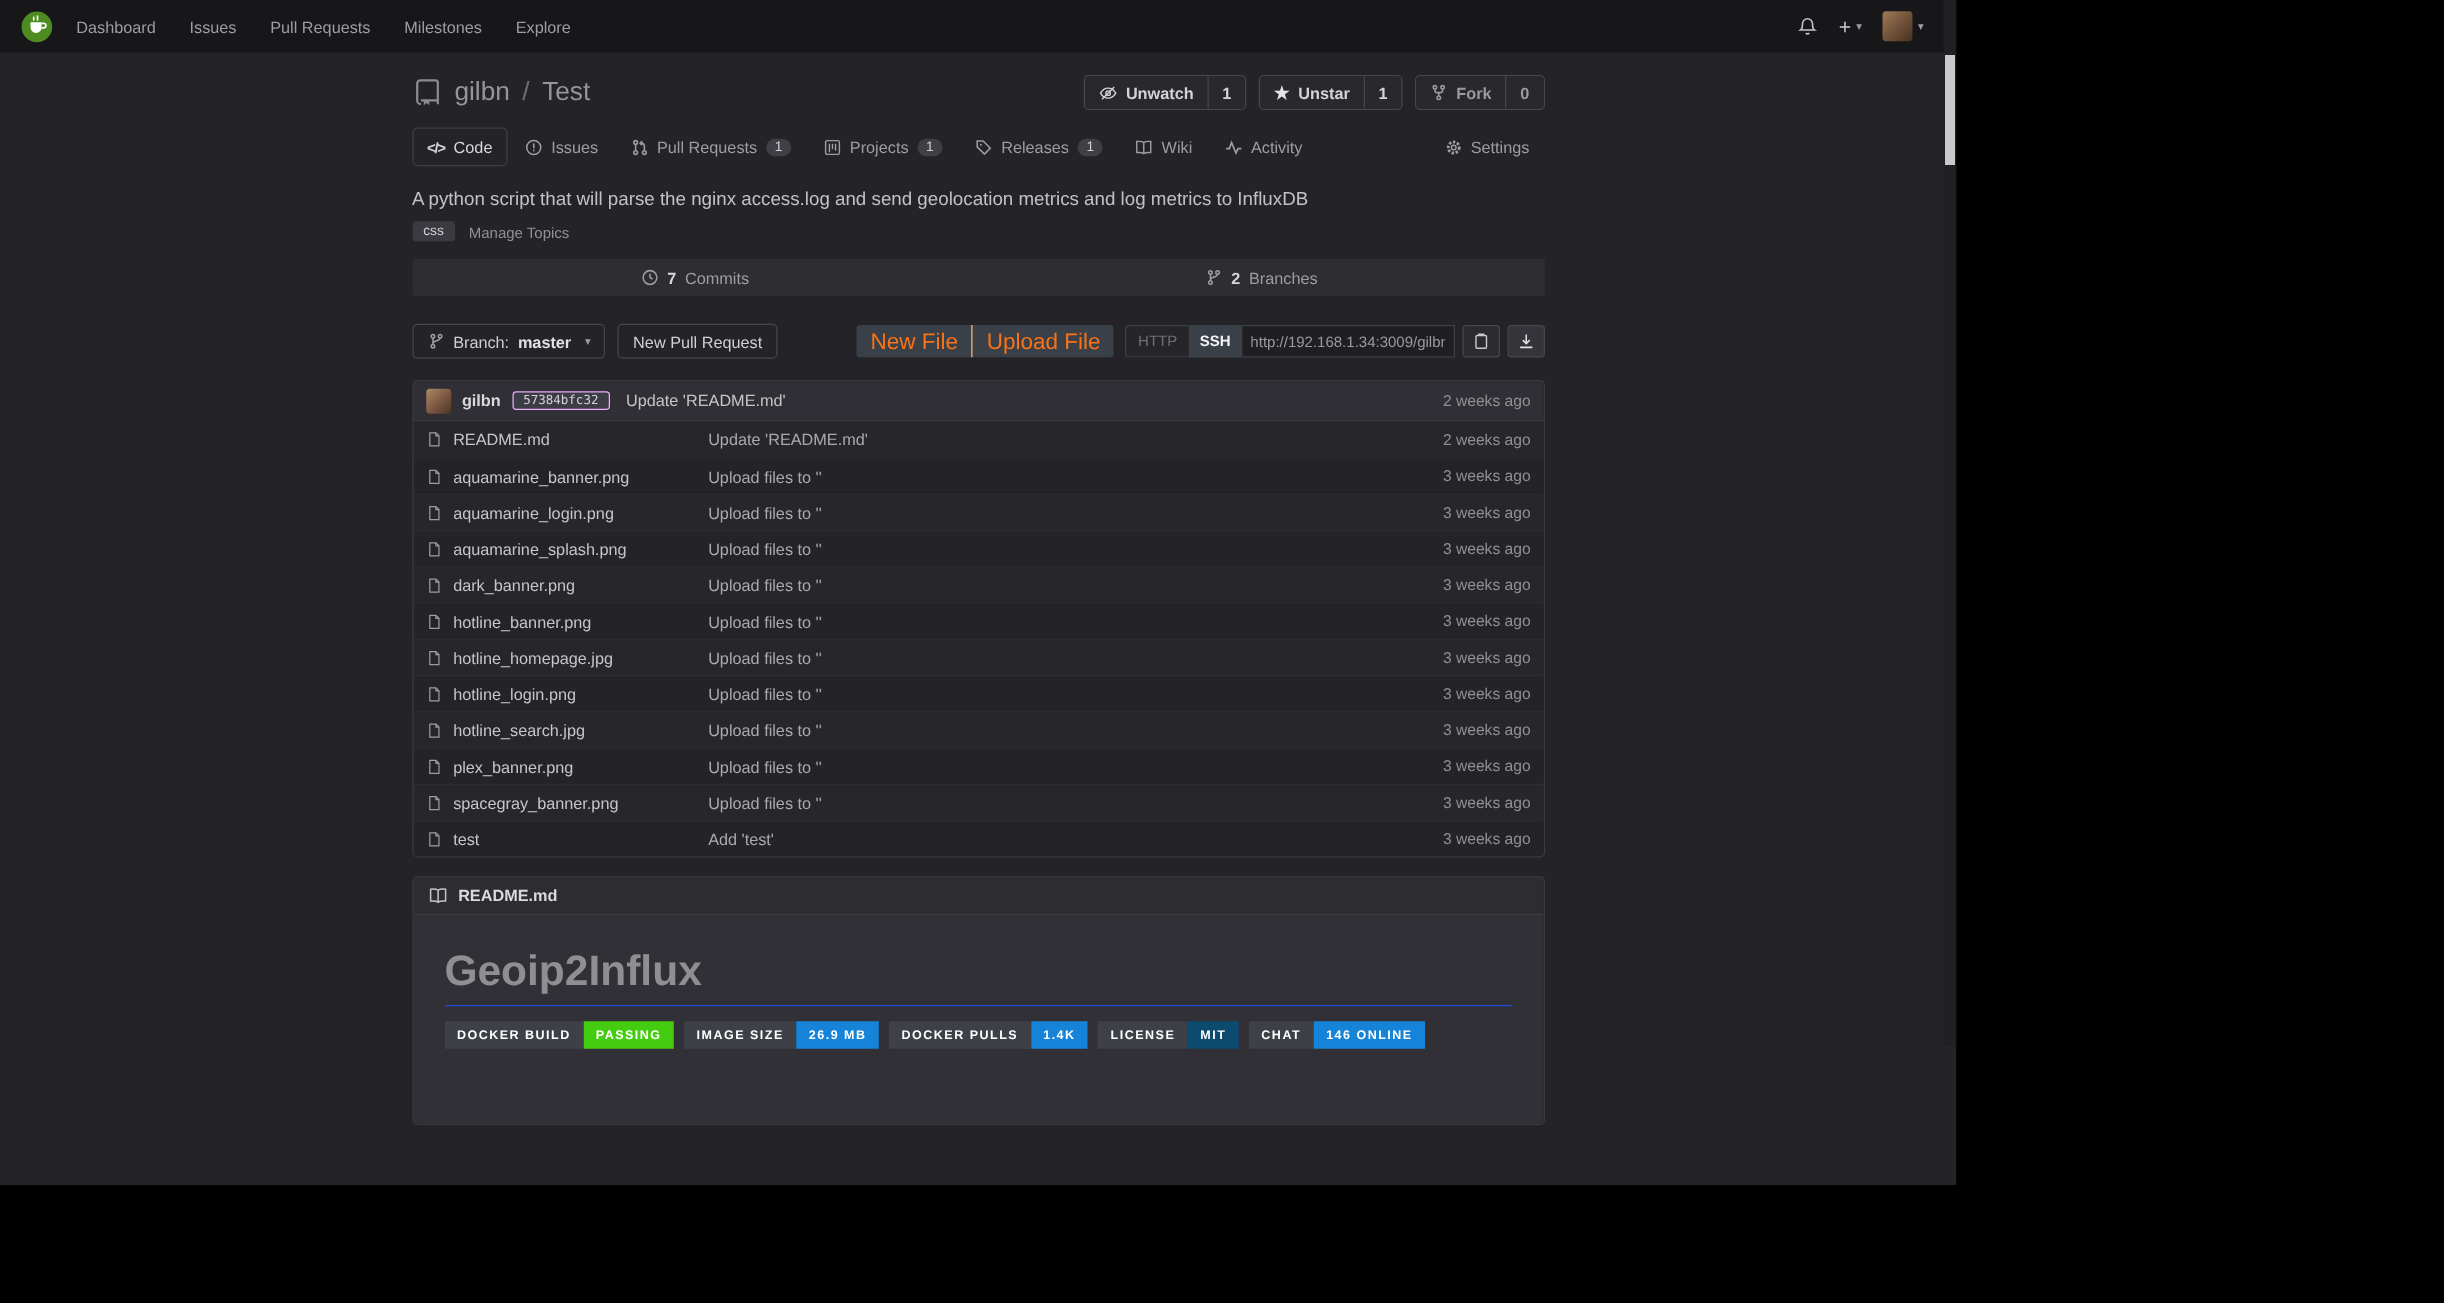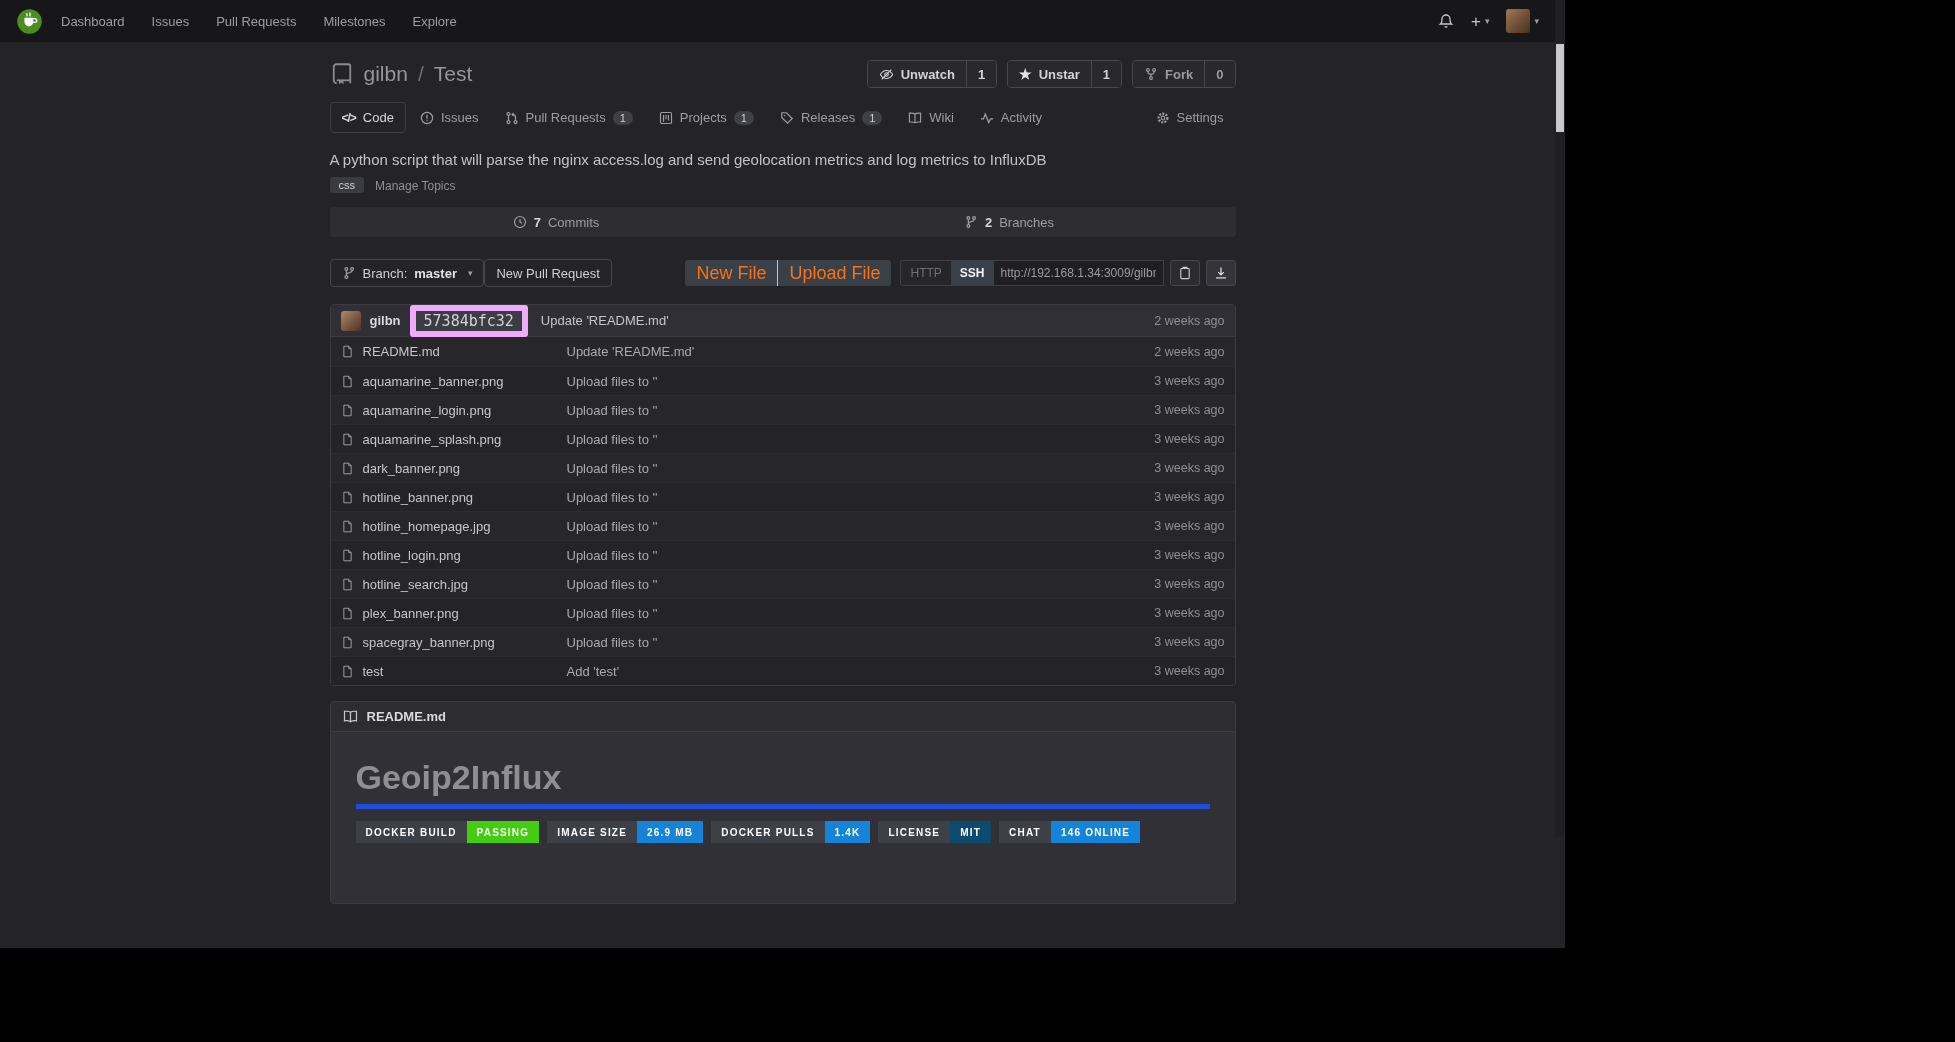--- a/index.html
+++ b/index.html
@@ -85,39 +85,39 @@
     background:#2b2b30; border:1px solid #46464c; border-radius:3px; color:#c9c9cd; margin-left:6px; cursor:pointer; }
   .icon-btn.dl { background:#34343a; color:#e2e2e5; }
 
   
   .files { margin-top:17px; border:1px solid #3b3b41; border-radius:4px; overflow:hidden; }
   .commit-row { height:32px; background:#2f2f35; display:flex; align-items:center; gap:9px; padding:0 10px;
     border-bottom:1px solid #3b3b41; }
   .commit-avatar { width:20px; height:20px; border-radius:3px;
     background:linear-gradient(135deg,#b08968 0%,#7a5640 55%,#4a3526 100%); }
   .commit-author { font-size:13px; font-weight:700; color:#dadadd; cursor:pointer; }
-  .sha { font-family:"DejaVu Sans Mono", monospace; font-size:15px; color:#d2d2d5; background:#3c3c44;
-    border:6px solid #f0abfc; border-radius:3px; padding:1px 8px; cursor:pointer; }
+  .sha { font-family:"DejaVu Sans Mono", monospace; font-size:10px; color:#d2d2d5; background:#3c3c44;
+    border:1px solid #f0abfc; border-radius:3px; padding:1px 8px; cursor:pointer; }
   .commit-msg { font-size:13px; color:#c6c6c9; margin-left:4px; cursor:pointer; }
   .commit-time { margin-left:auto; font-size:12.5px; color:#8f8f94; }
   .file-row { height:29px; display:flex; align-items:center; padding:0 10px; font-size:13px; background:#242428; }
   .file-row:nth-child(even) { background:#27272b; }
   .file-row + .file-row { border-top:1px solid #2c2c31; }
   .file-name { display:flex; align-items:center; gap:9px; width:226px; color:#c6c6c9; cursor:pointer; }
   .file-icon { color:#9d9da2; display:flex; }
   .file-msg { flex:1; color:#a9a9ae; cursor:pointer; }
   .file-time { color:#8f8f94; font-size:12.5px; }
 
   
   .readme { margin-top:15px; border:1px solid #3b3b41; border-radius:4px; overflow:hidden; }
   .readme-head { height:30px; display:flex; align-items:center; gap:9px; padding:0 12px; background:#2c2c31;
     border-bottom:1px solid #3b3b41; color:#dadadd; font-size:13px; font-weight:700; }
   .readme-body { background:#303036; padding:16px 25px 60px; min-height:160px; }
   .readme-title { font-size:34px; font-weight:700; color:#8e8e93; margin:10px 0 0; line-height:38px;
-    padding-bottom:8px; border-bottom:5px solid #1d4ed8; }
+    padding-bottom:8px; border-bottom:1px solid #1d4ed8; }
   .badge-row { display:flex; gap:8px; margin-top:12px; }
   .badge { display:inline-flex; height:22px; font-size:10px; font-weight:700; letter-spacing:1.2px;
     color:#fff; text-transform:uppercase; cursor:pointer; }
   .badge .bl { display:flex; align-items:center; padding:0 10px; }
   .badge .bv { display:flex; align-items:center; padding:0 10px; }
 
   svg { display:block; }
 </style>
 </head>
 <body>
@@ -298,21 +298,21 @@
           <svg width="14" height="14" viewBox="0 0 16 16" fill="none" stroke="#9d9da2" stroke-width="1.4">
             <circle cx="5" cy="3.4" r="1.6"></circle>
               <circle cx="5" cy="12.6" r="1.6"></circle>
               <circle cx="11.5" cy="3.4" r="1.6"></circle>
             <path d="M5 5v6M11.5 5c0 3.2-6.5 2-6.5 5"></path>
           </svg>
           <span>Branch:</span>
           <b>master</b>
           <span class="caret">▾</span>
         </span>
-        <span class="btn" style="">New Pull Request</span>
+        <span class="btn" style="margin-left:10px;">New Pull Request</span>
 
         <span class="toolbar-right">
           <span class="seg">
             <span class="seg-btn">New File</span>
             <span class="seg-btn">Upload File</span>
           </span>
           <span class="clone">
             <span class="proto-http">HTTP</span>
             <span class="proto-ssh">SSH</span>
             <input class="clone-input" readonly="" value="http://192.168.1.34:3009/gilbn/Tes" style="">

